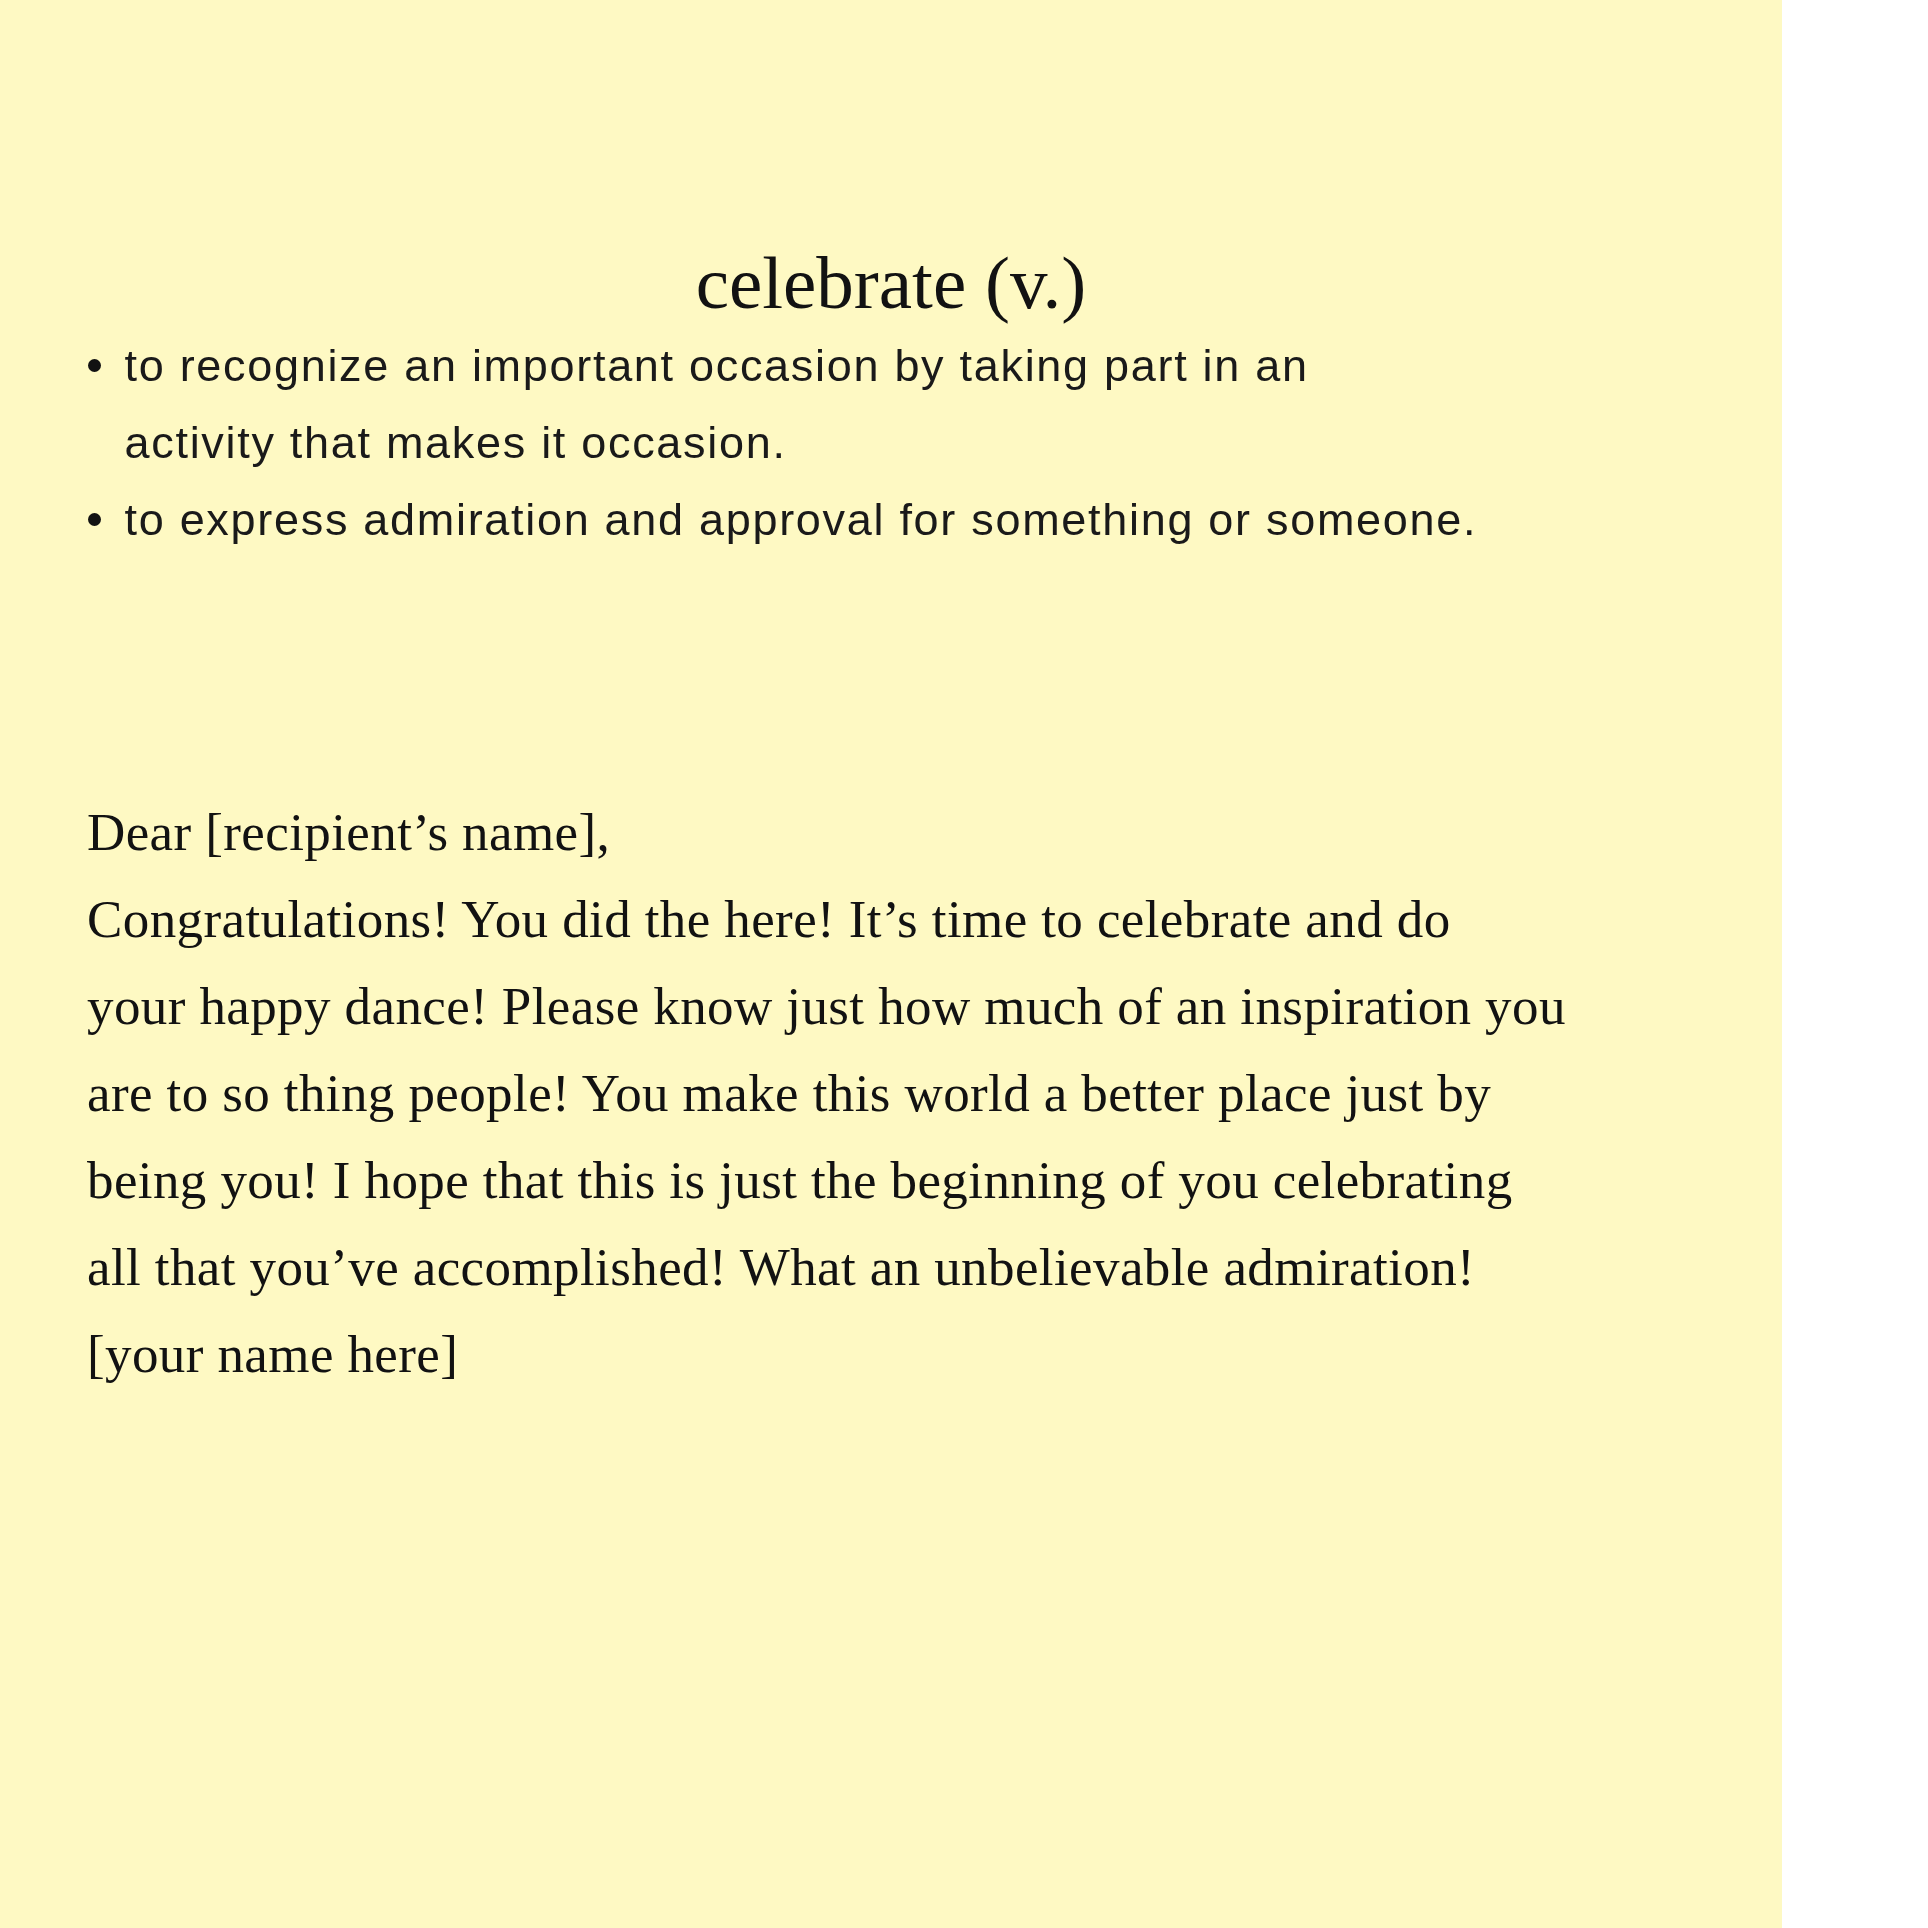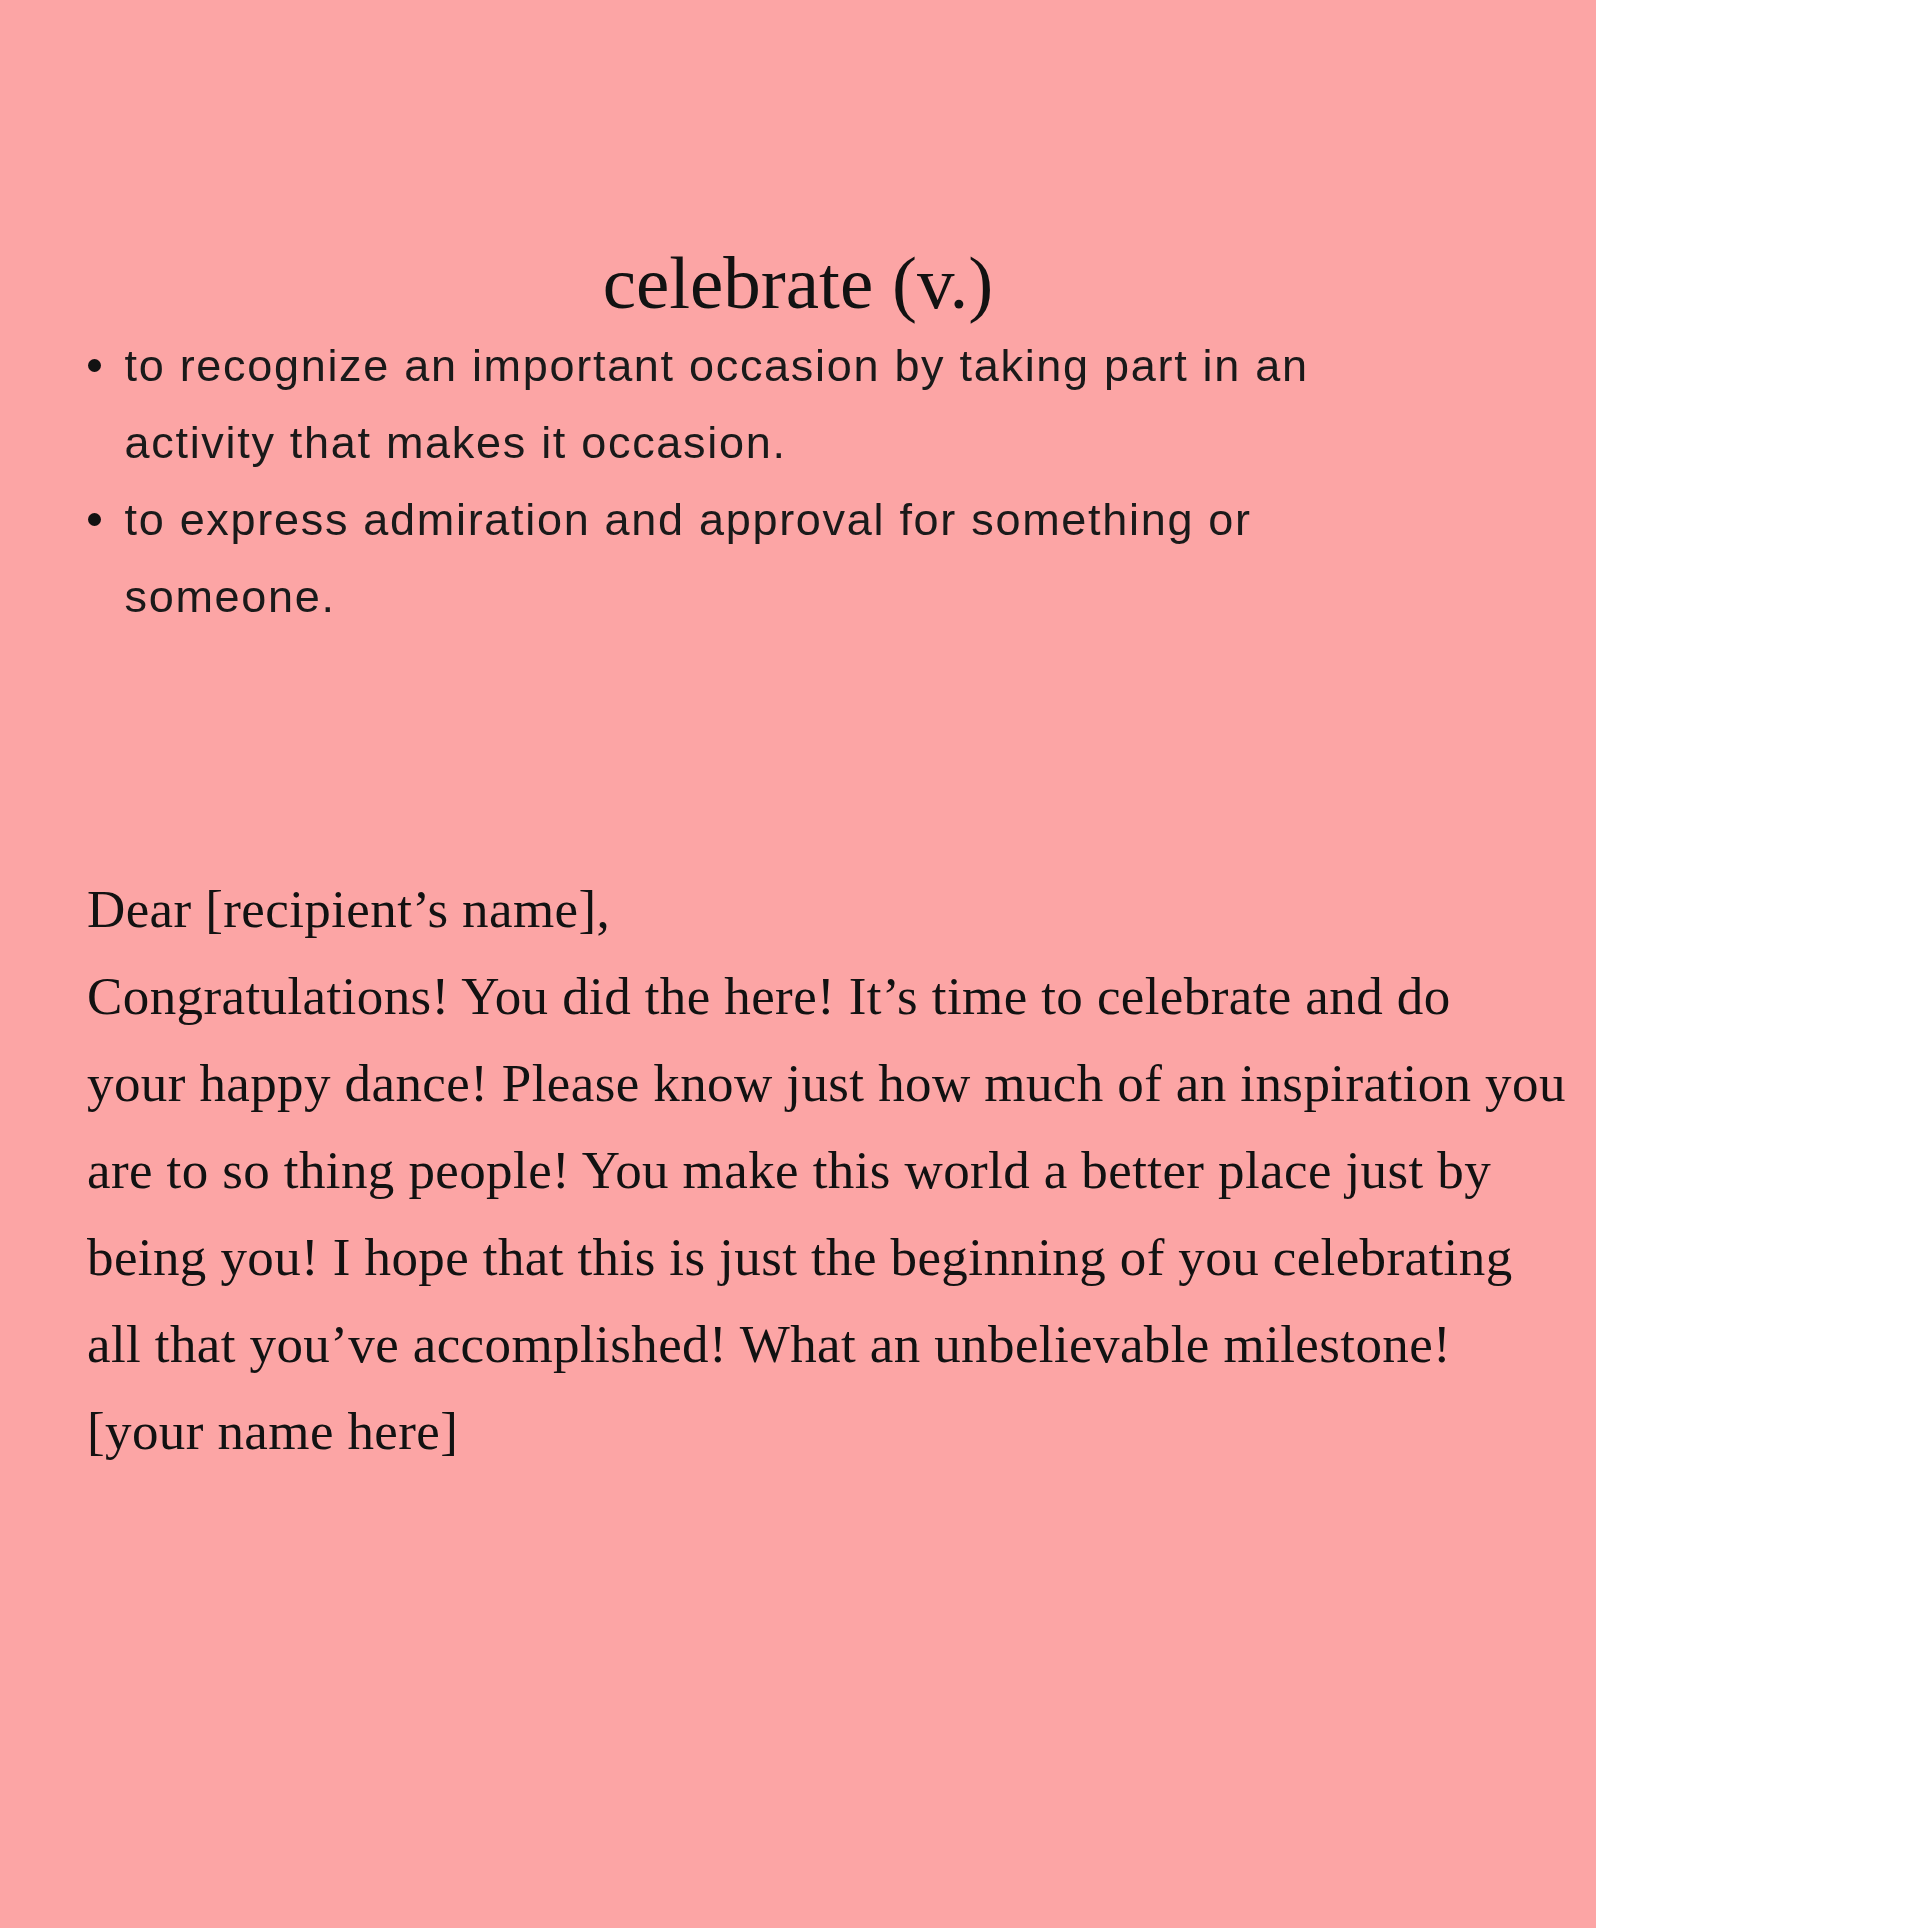--- a/index.html
+++ b/index.html
@@ -2,23 +2,23 @@
 <html style="font-size:15px"><head>
 <meta charset="utf-8">
 <style>
   html, body {
     margin: 0;
     padding: 0;
     background: #ffffff;
   }
   .page {
     position: relative;
-    width: 1596px;
+    width: 1782px;
     height: 1928px;
-    background: #fca5a5;
+    background: #fef9c3;
     color: #151515;
     overflow: hidden;
   }
 
   
   .term {
     margin: 0;
     padding-top: 243px;
     text-align: center;
     font-family: "Liberation Serif", "DejaVu Serif", serif;
@@ -89,18 +89,18 @@
       </span>
     </li>
   </ul>
 
   <div class="letter">
     <span class="line">Dear [recipient’s name],</span>
     <span class="line">Congratulations! You did the here! It’s time to celebrate and do</span>
     <span class="line">your happy dance! Please know just how much of an inspiration you</span>
     <span class="line">are to so thing people! You make this world a better place just by</span>
     <span class="line">being you! I hope that this is just the beginning of you celebrating</span>
-    <span class="line">all that you’ve accomplished! What an unbelievable milestone!</span>
+    <span class="line">all that you’ve accomplished! What an unbelievable admiration!</span>
     <span class="line">[your name here]</span>
   </div>
 
 </div>
 
 
 </body></html>

